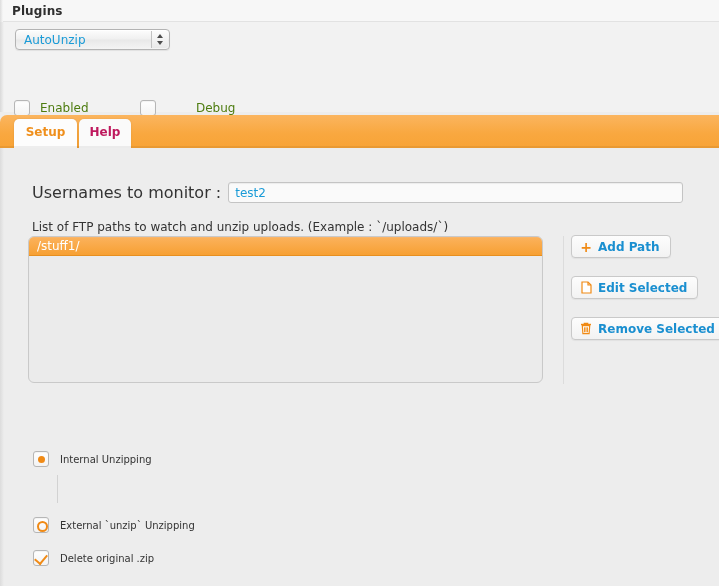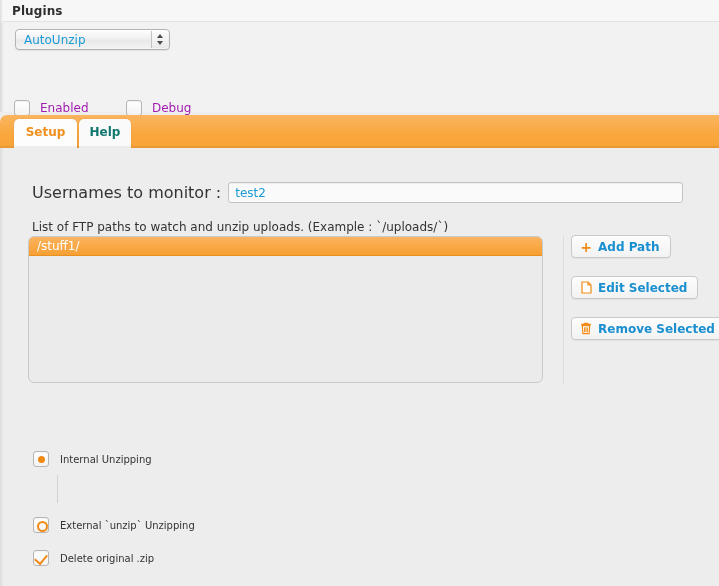--- a/index.html
+++ b/index.html
@@ -101,25 +101,25 @@
   }
 
   
   .cbrow {
     position: absolute;
     top: 78px;
     display: flex;
     align-items: center;
   }
   .cbrow.enabled { left: 14px; }
-  .cbrow.debug { left: 126px; }
+  .cbrow.debug { left: 140px; gap: 30px; }
   .cbrow .lbl {
     margin-left: 10px;
     font-size: 12px;
-    color: #a21caf;
+    color: #4d7c0f;
   }
 
   .checkbox {
     width: 16px; height: 16px;
     border: 1px solid #b6b6b6;
     border-radius: 3px;
     background: linear-gradient(to bottom, #ffffff, #f3f3f3);
     box-sizing: border-box;
     position: relative;
     box-shadow: 0 1px 1px rgba(0,0,0,0.05) inset;
@@ -164,21 +164,21 @@
     width: 63px;
     background: #fdfdfd;
     color: #ef8f1c;
     font-weight: bold;
     box-shadow: 0 0 2px rgba(0,0,0,0.12);
   }
   .tab.inactive {
     left: 79px;
     width: 52px;
     background: #fafafa;
-    color: #0f766e;
+    color: #be185d;
     font-weight: bold;
     box-shadow: 0 0 2px rgba(0,0,0,0.10);
   }
 
   
   .content {
     position: absolute;
     left: 0; top: 148px;
     width: 719px; height: 438px;
     background: #ededed;

